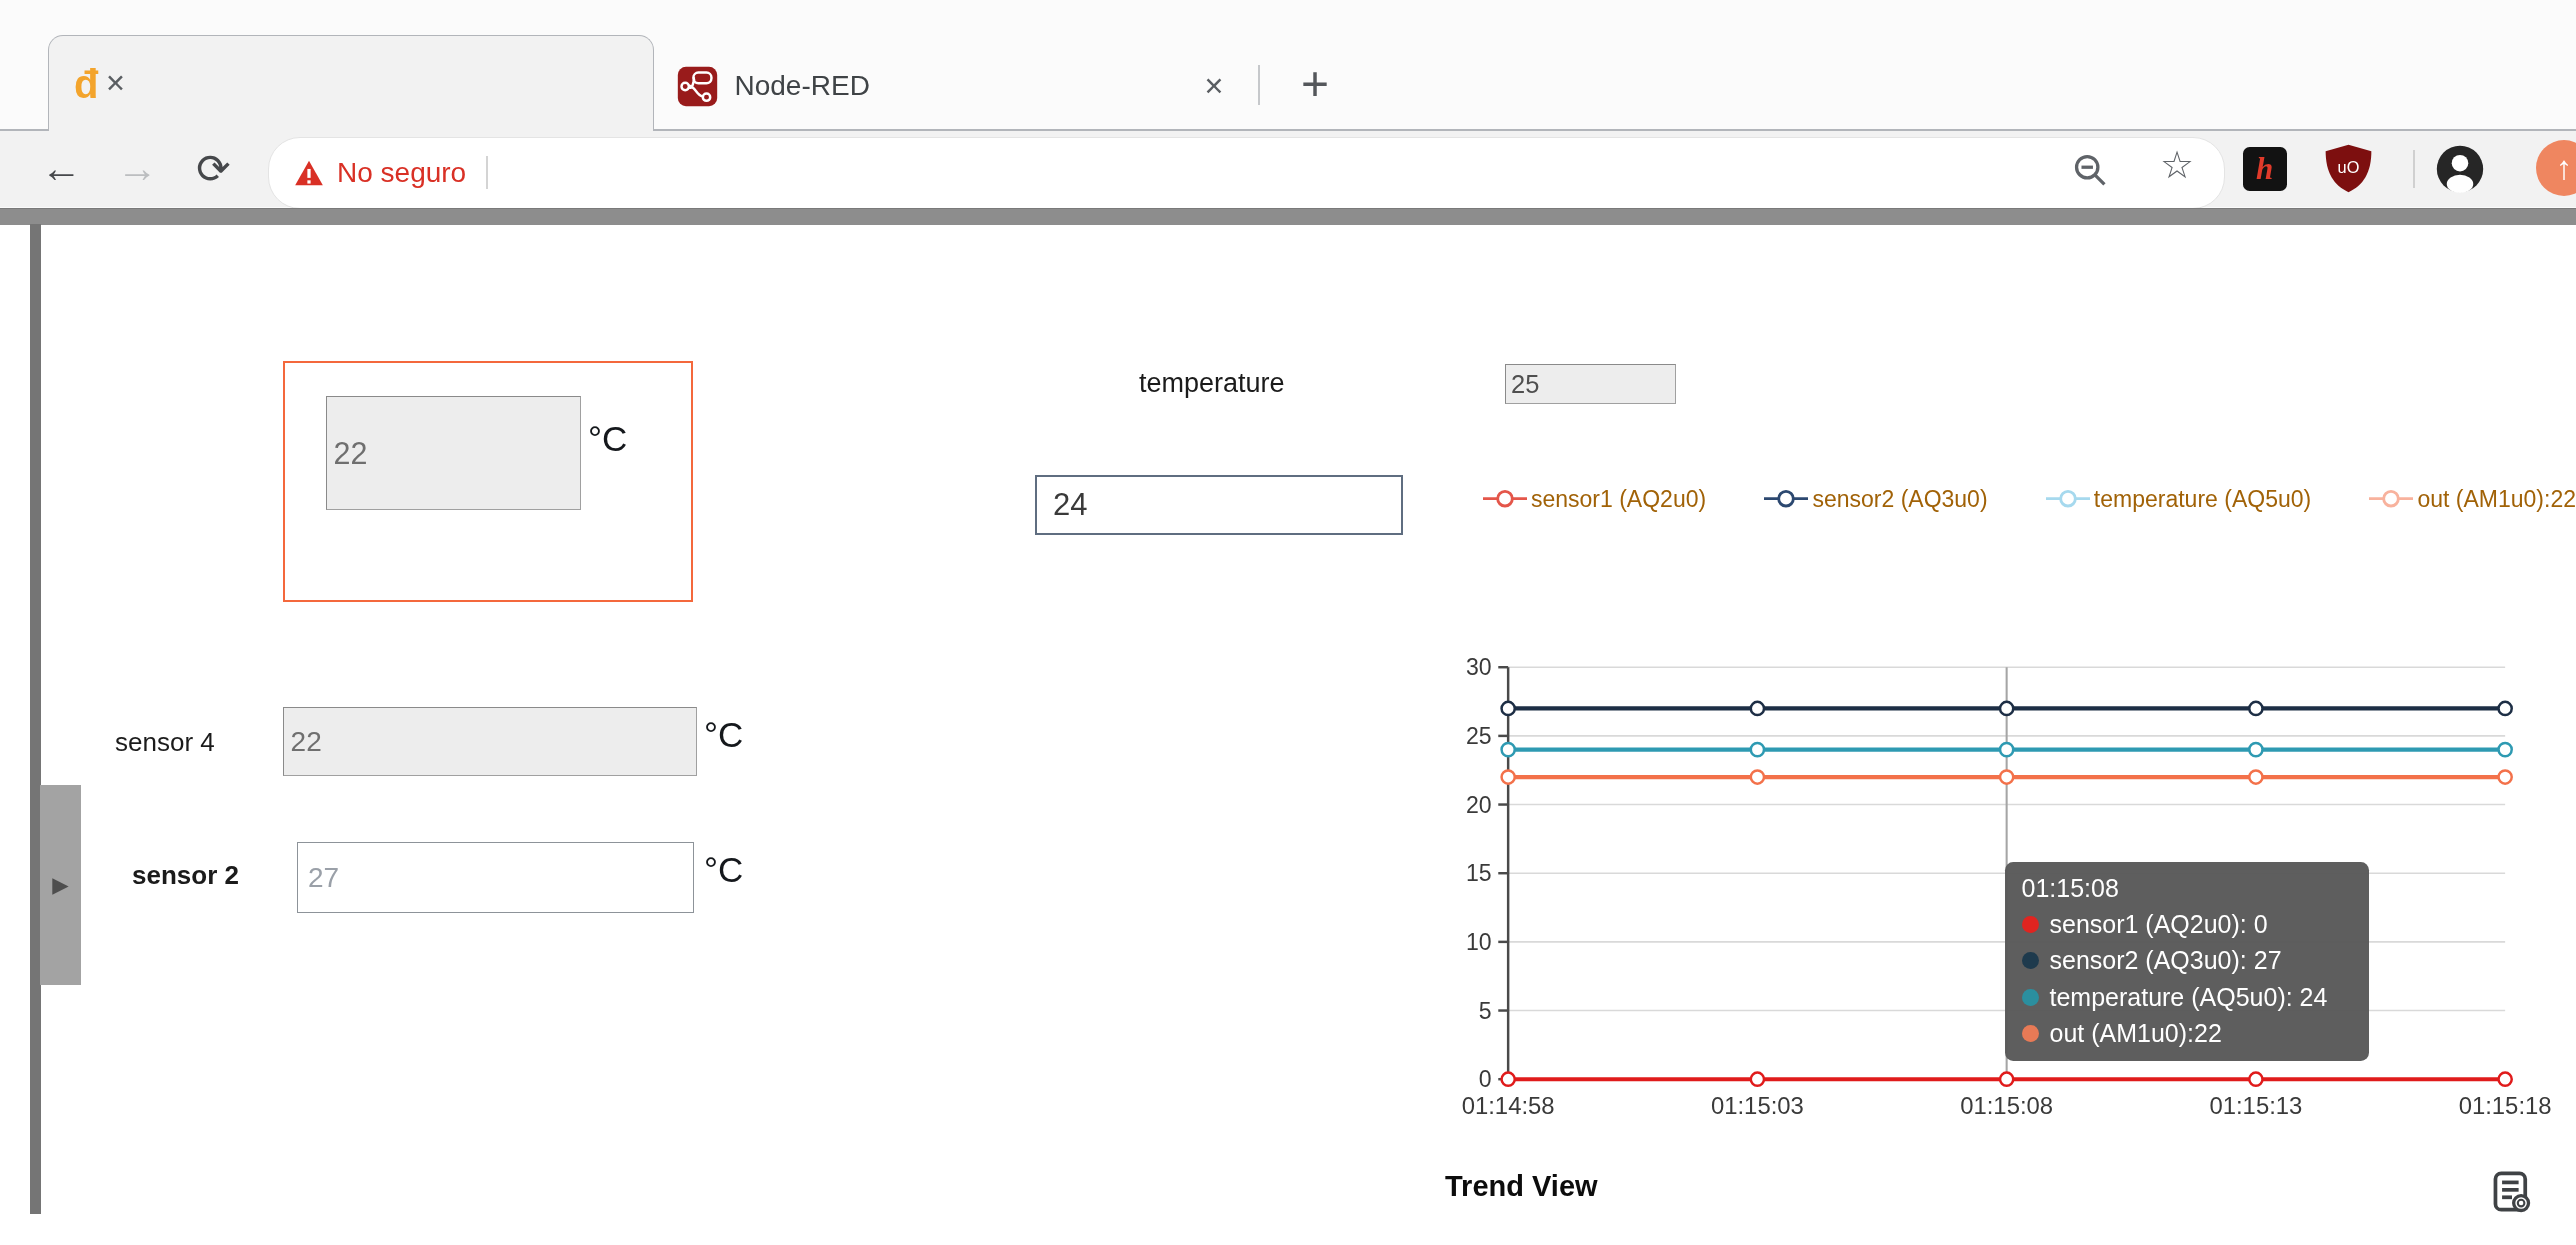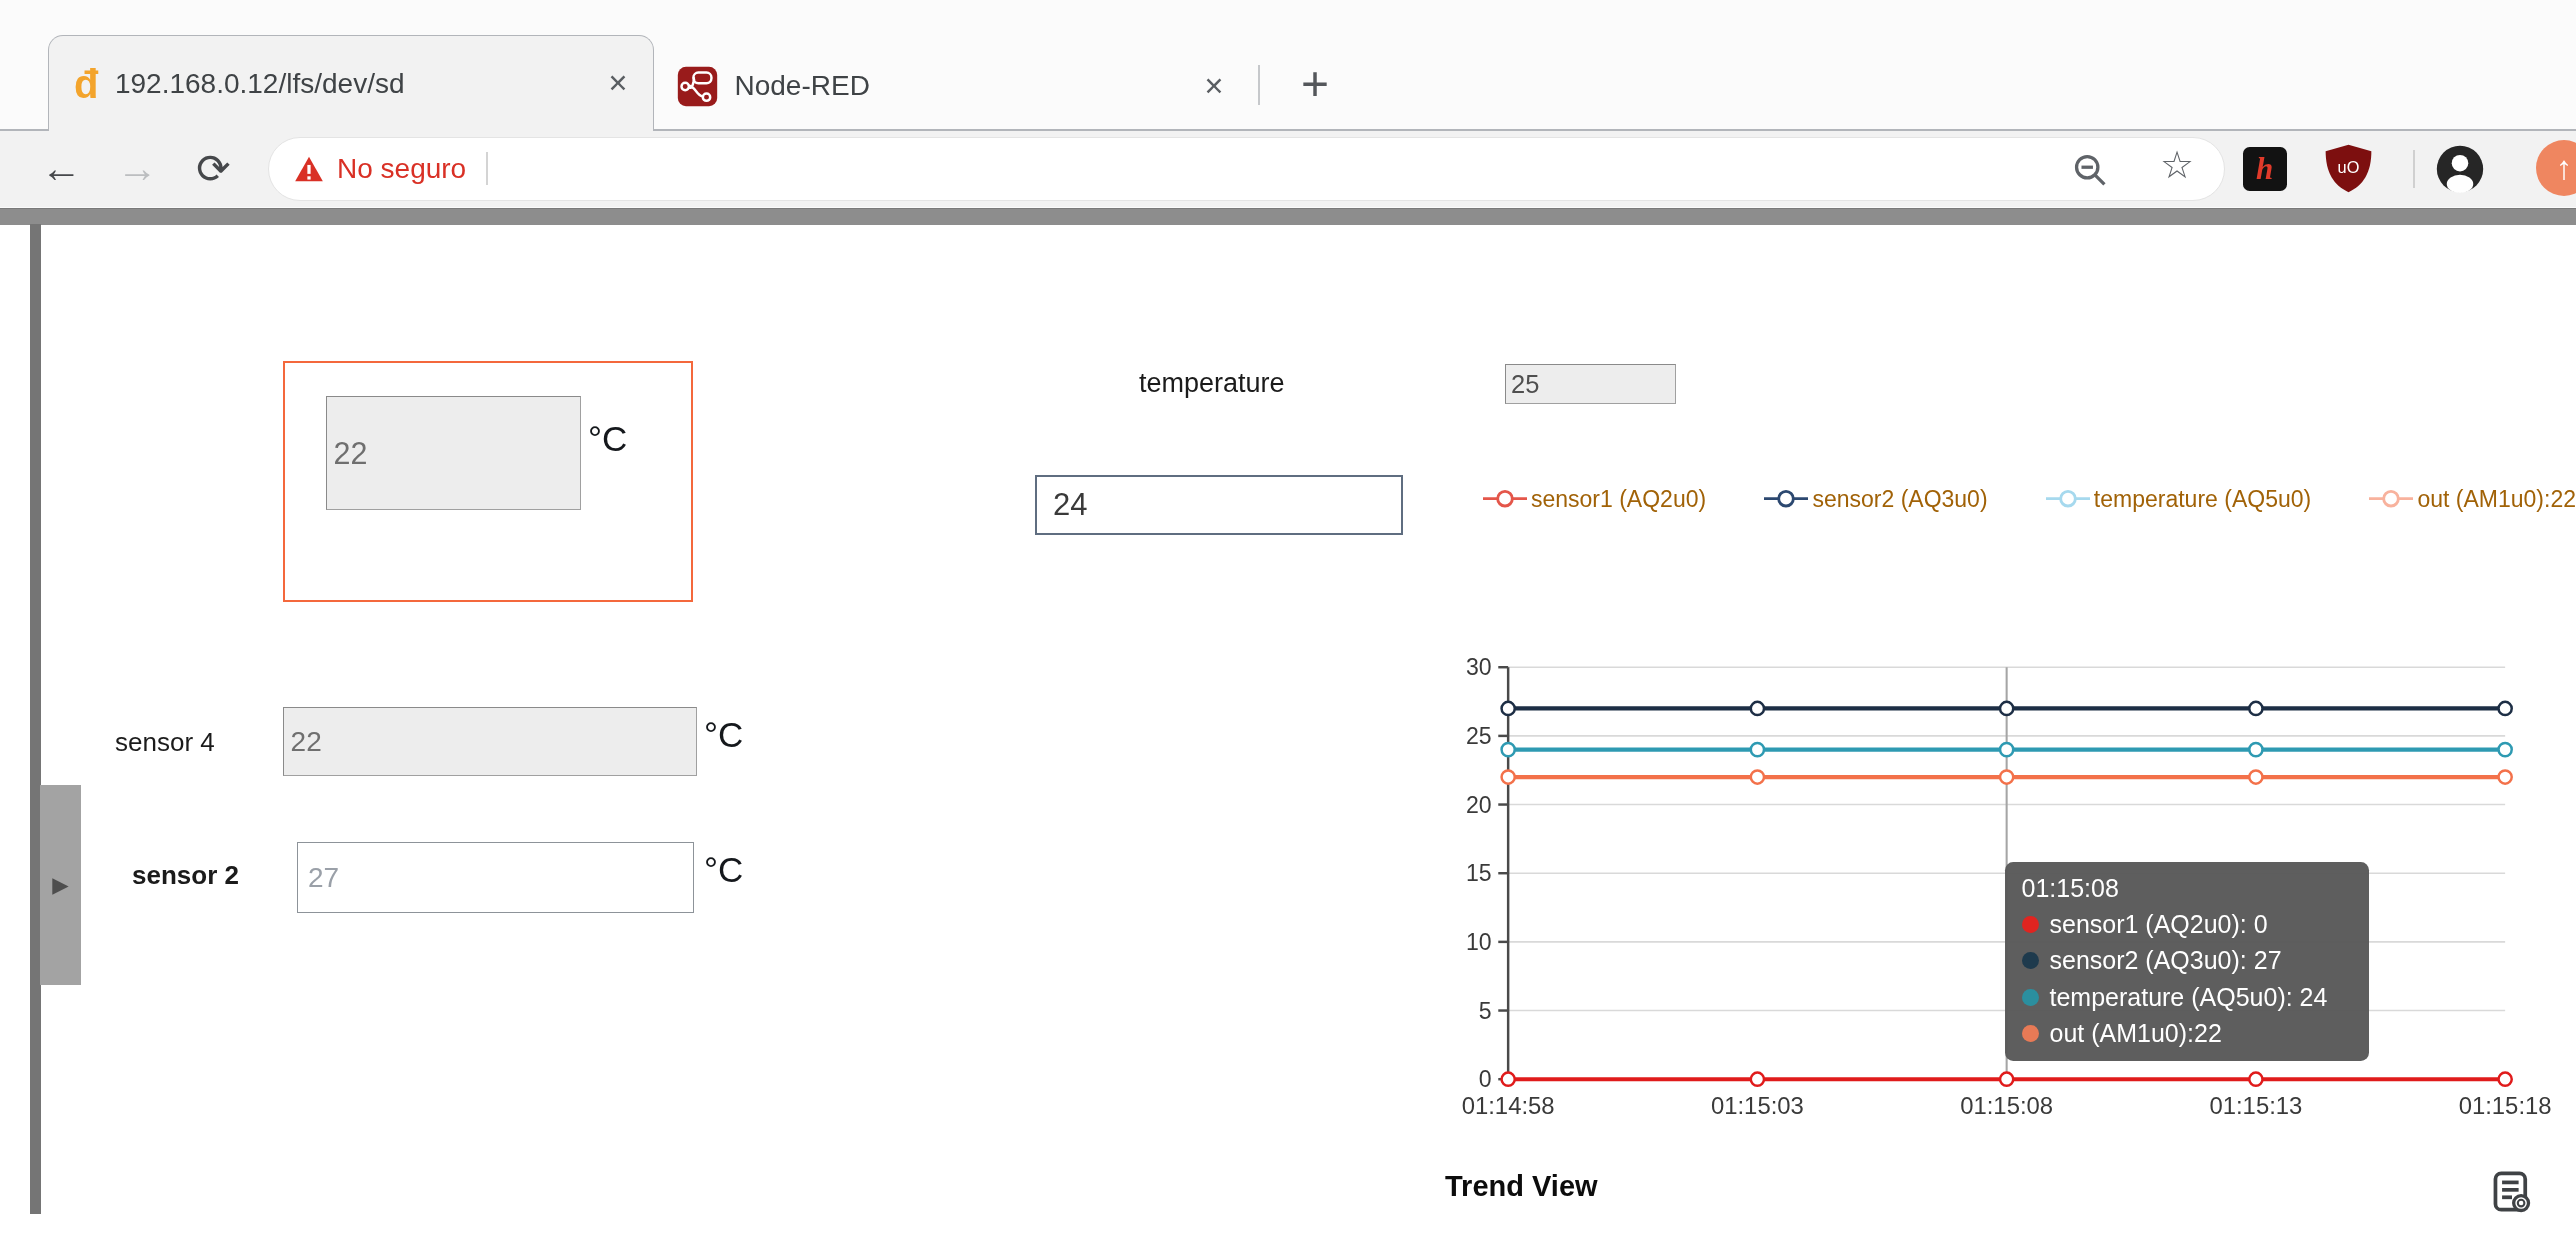--- a/index.html
+++ b/index.html
@@ -19,21 +19,21 @@
                -webkit-mask-image:linear-gradient(90deg,#000 85%,transparent); }
   .tab-close { font-size:25px; color:#5a5e62; padding:3.3px 6.6px; cursor:default; }
   .codesys-fav { font-size:40px; line-height:40px; font-weight:600; color:#f3a42c; }
   .tab-sep { position:absolute; left:1258px; top:30px; width:1.6px; height:40px; background:#c6c8cb; }
   .newtab { position:absolute; left:1282px; top:11.5px; width:66px; height:73px; font-size:48px; color:#54575b;
             display:flex; align-items:center; justify-content:center; }
 
   .toolbar { position:absolute; left:0; top:130px; width:2576px; height:77px; background:#f2f2f2; }
   .navbtn { position:absolute; top:0; height:77px; width:71px; display:flex; align-items:center; justify-content:center;
             font-size:41px; color:#46484b; }
-  .omnibox { position:absolute; left:268px; top:6.6px; width:1957px; height:64px; background:#fff;
+  .omnibox { position:absolute; left:268px; top:6.6px; width:1957px; height:72px; background:#fff;
              border:0.8px solid #e4e4e4; border-radius:32px; display:flex; align-items:center; padding-left:25px; }
   .warn-tri { width:30px; height:26px; margin-right:13px; }
   .nosec { font-size:28px; color:#d93025; white-space:nowrap; }
   .omni-sep { width:1.6px; height:33px; background:#d4d4d4; margin:0 20px; }
   .url { font-size:27px; white-space:nowrap; overflow:hidden; }
   .url-host { color:#2b2f33; }
   .url-path { color:#a6c0d6; }
   .omni-ico { position:absolute; top:12.4px; }
   .ext { position:absolute; top:0; height:77px; display:flex; align-items:center; justify-content:center; }
   .h-ext { left:2238px; width:53px; }
@@ -80,21 +80,20 @@
 </style>
 </head>
 <body>
 
 <div class="chrome">
   <div class="tabstrip">
     <div class="tabstrip-border"></div>
 
     <div class="tab-active">
       <span class="codesys-fav">đ</span>
-      <span class="tab-title">192.168.0.12/lfs/dev/sd</span>
       <span class="tab-close">✕</span>
     </div>
 
     <div class="tab-inactive">
       <svg width="41" height="41" viewBox="0 0 50 50">
         <rect x="1" y="1" width="48" height="48" rx="10" fill="#991b1b"></rect>
         <rect x="20" y="8" width="22" height="13" rx="6" fill="none" stroke="#fff" stroke-width="3"></rect>
         <circle cx="10" cy="25" r="4.5" fill="none" stroke="#fff" stroke-width="3"></circle>
         <circle cx="36" cy="38" r="4.5" fill="none" stroke="#fff" stroke-width="3"></circle>
         <path d="M14 24 C 22 24, 24 36, 31 37" fill="none" stroke="#fff" stroke-width="3"></path>

